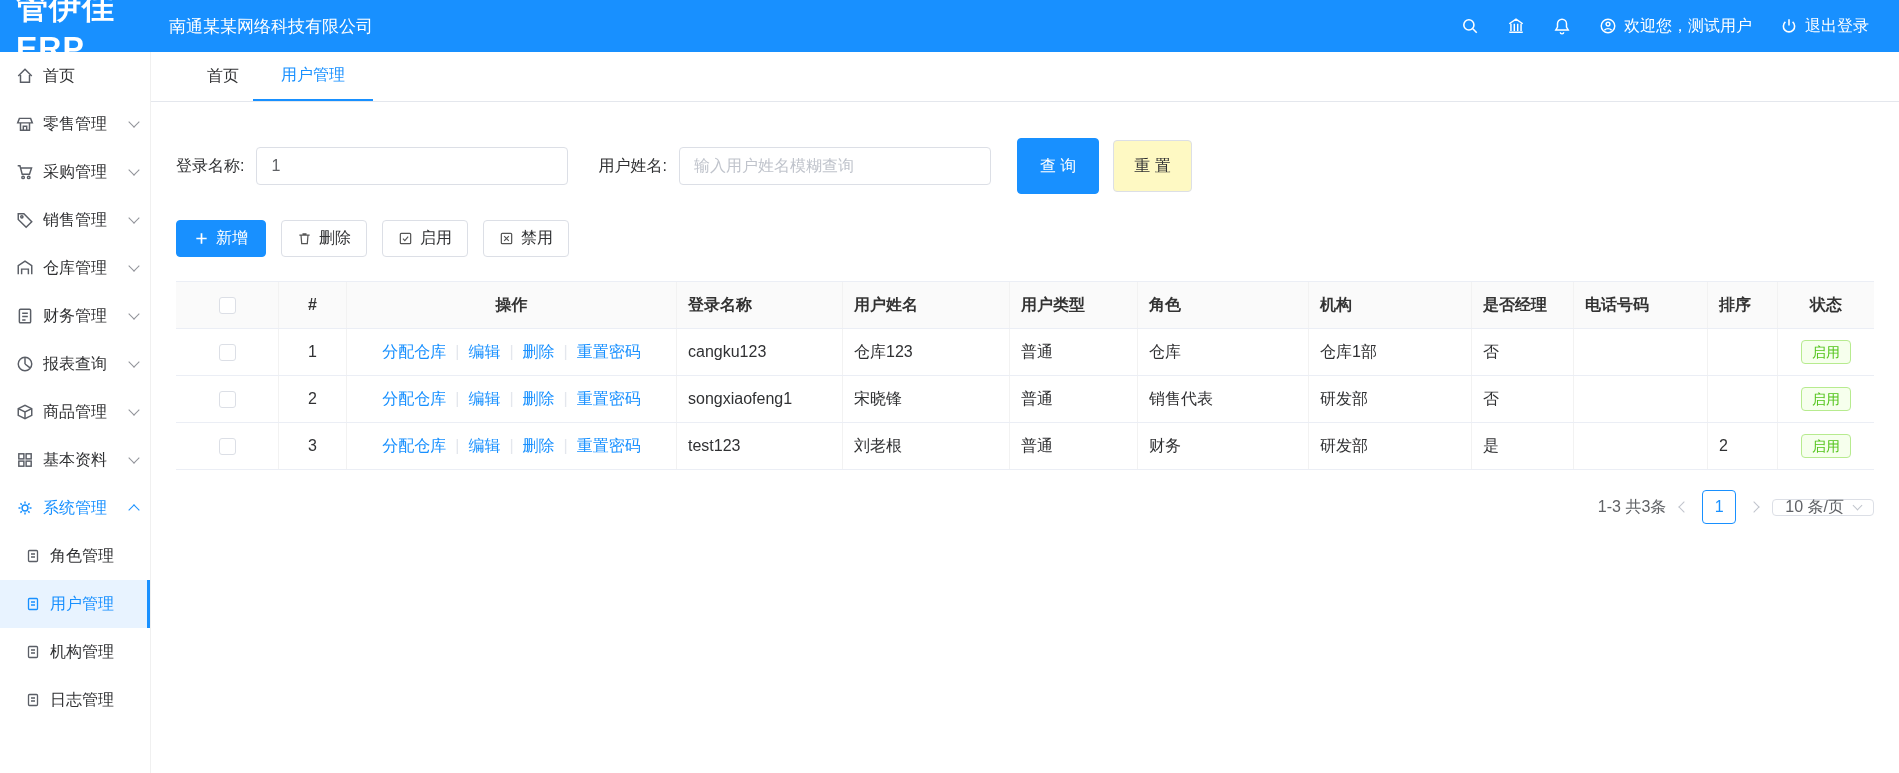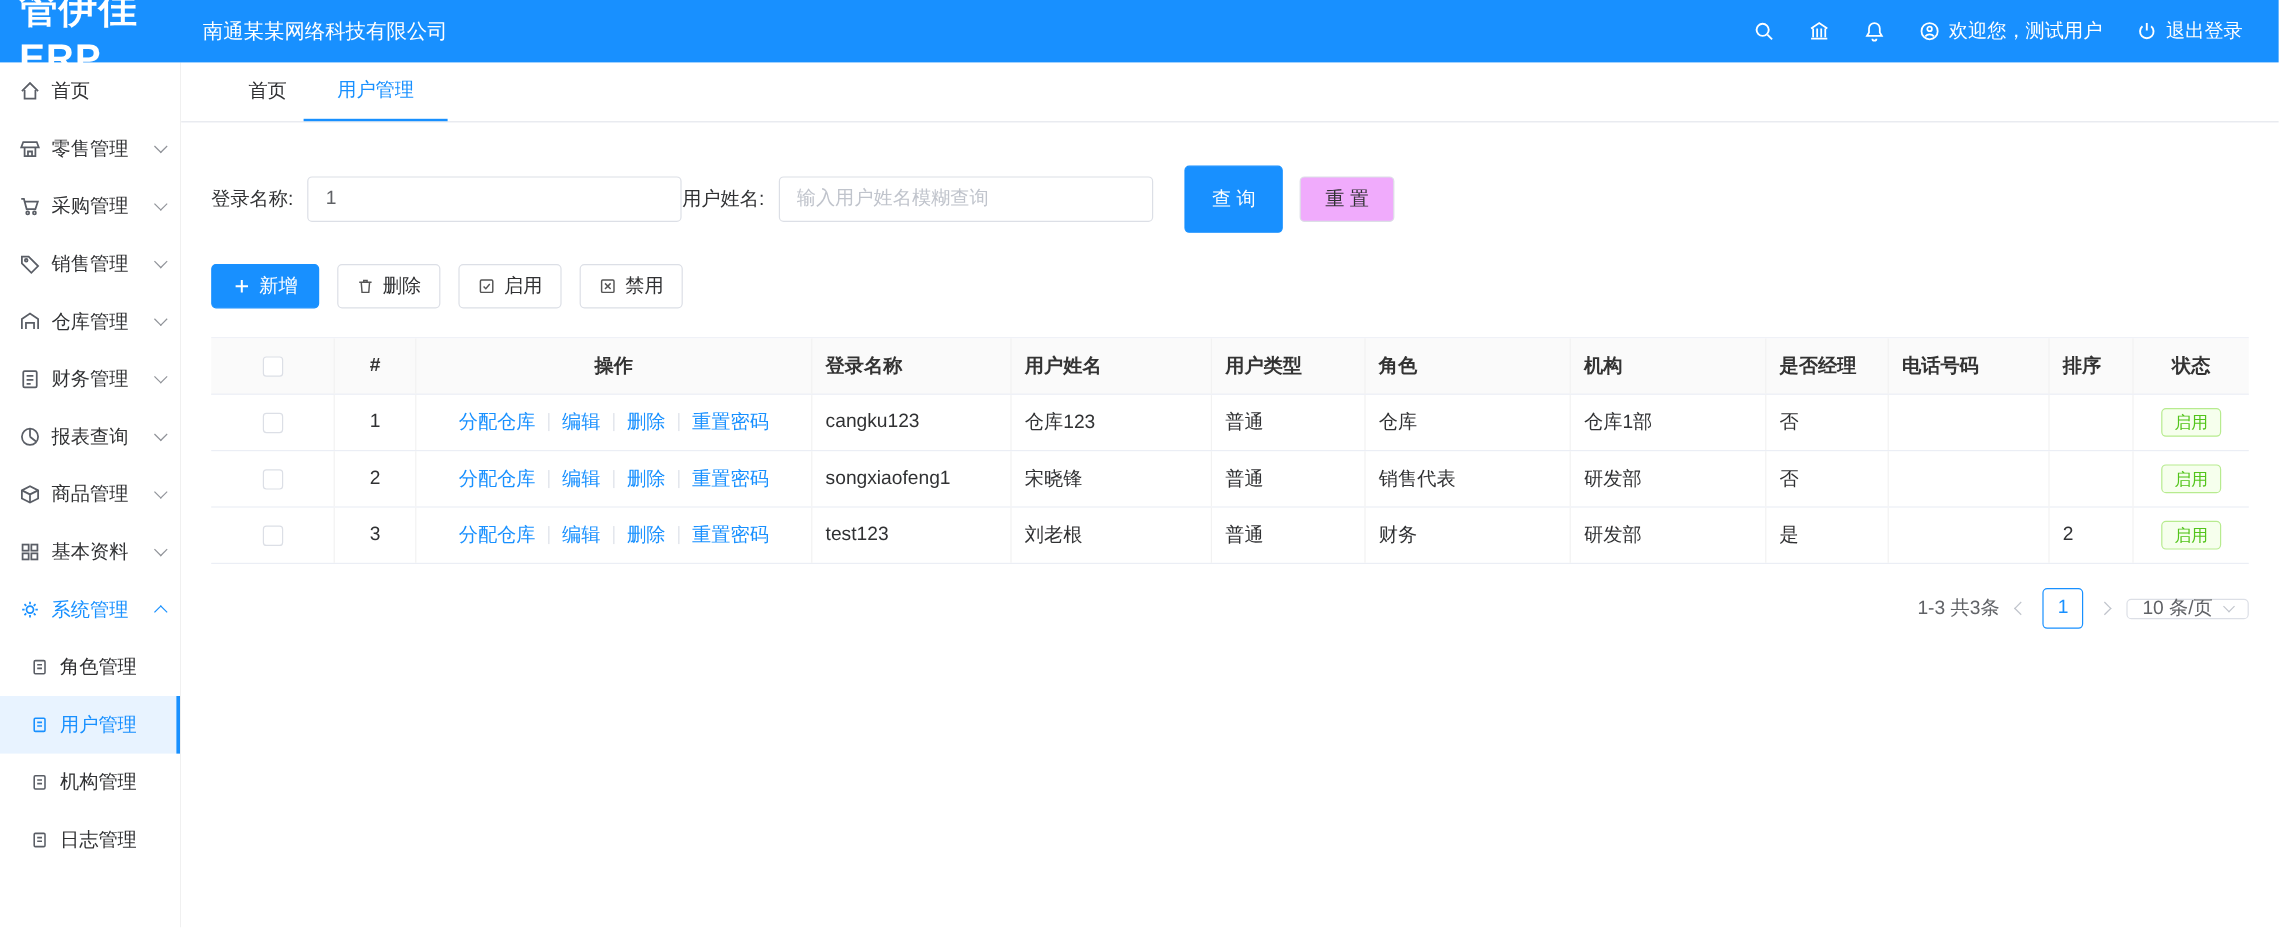--- a/index.html
+++ b/index.html
@@ -53,24 +53,24 @@
 
   
   .filter-row { display:flex; align-items:center; margin:10px 0 26px 0; }
   .f-label { color:#303133; margin-right:12px; }
   .f-input {
     width:312px; height:38px; border:1px solid #dcdfe6; border-radius:4px;
     padding:0 14px; font-size:16px; color:#606266; outline:none; background:#fff;
     font-family:"Liberation Sans", sans-serif;
   }
   .f-input::placeholder { color:#c0c4cc; }
-  .gap-lg { }
+  .gap-lg { margin-left:30px; }
   .btn { font-family:"Liberation Sans", sans-serif; font-size:16px; border-radius:4px; cursor:pointer; }
   .btn-primary { background:#1890ff; color:#fff; border:1px solid #1890ff; height:56px; padding:0 22px; margin-left:26px; }
-  .btn-reset { background:#f0abfc; color:#303133; border:1px solid #dcdfe6; height:38px; padding:0 20px; margin-left:14px; }
+  .btn-reset { background:#fef9c3; color:#303133; border:1px solid #dcdfe6; height:52px; padding:0 20px; margin-left:14px; }
 
   
   .toolbar-row { display:flex; align-items:center; gap:15px; margin-bottom:24px; }
   .btn-add { background:#1890ff; color:#fff; border:1px solid #1890ff; height:37px; padding:0 17px; display:flex; align-items:center; gap:7px; }
   .btn-outline { background:#fff; color:#303133; border:1px solid #dcdfe6; height:37px; padding:0 15px; display:flex; align-items:center; gap:7px; }
   .btn-outline .b-icon { color:#555; }
 
   
   .table { border-top:1px solid #ebeef5; }
   .t-row {

